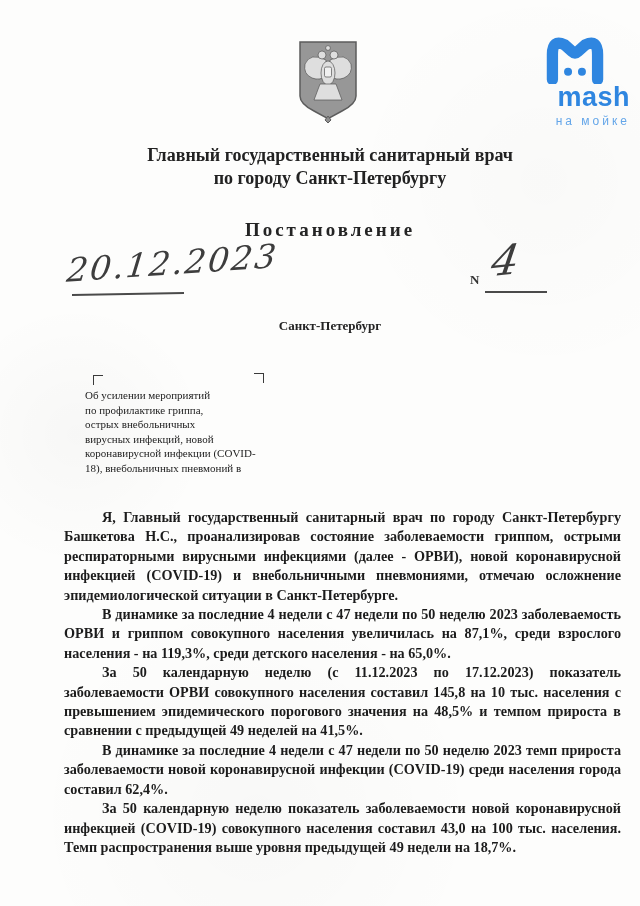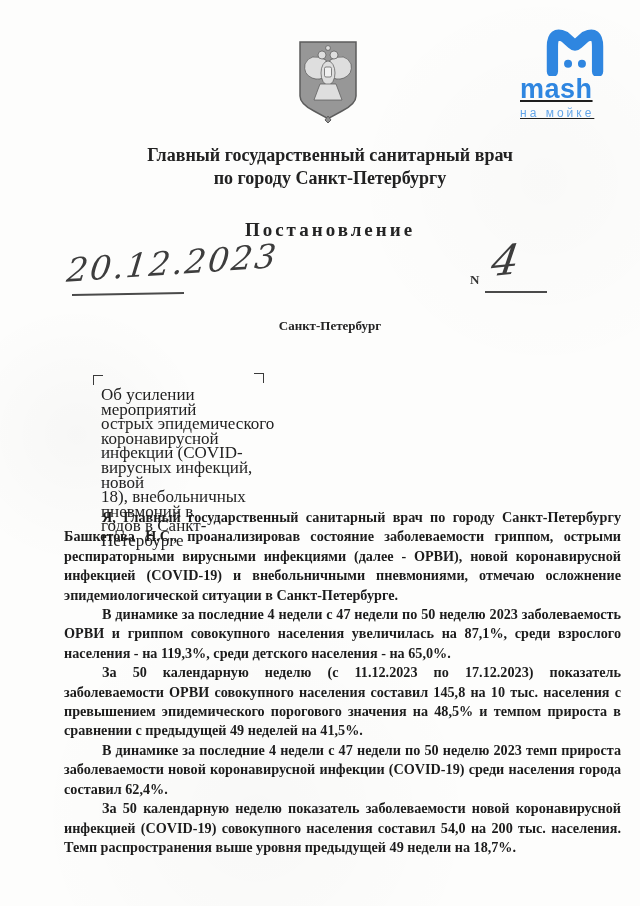--- a/index.html
+++ b/index.html
@@ -18,21 +18,21 @@
     background:
       radial-gradient(circle at 12% 48%, rgba(0,0,0,0.025), transparent 18%),
       radial-gradient(circle at 85% 20%, rgba(0,0,0,0.015), transparent 22%),
       radial-gradient(circle at 40% 90%, rgba(0,0,0,0.02), transparent 25%);
   }
 
   
   .emblem{position:absolute;left:296px;top:40px;width:64px;height:84px;}
 
   
-  .mash{position:absolute;left:520px;top:22px;width:110px;text-align:left;text-decoration:underline;}
+  .mash{position:absolute;left:520px;top:30px;width:110px;text-align:right;}
   .mash-icon{display:block;margin:0 auto;width:66px;height:54px;}
   .mash-word{
     font-family:"Liberation Sans", sans-serif;
     font-weight:bold;font-size:27px;line-height:26px;letter-spacing:0.5px;
   }
   .mash-tag{
     font-family:"Liberation Sans", sans-serif;
     font-size:12px;letter-spacing:3px;margin-top:4px;
   }
 
@@ -76,22 +76,22 @@
   .city{
     position:absolute;left:0;top:318px;width:660px;
     text-align:center;font-weight:bold;font-size:13px;color:#242424;
   }
 
   
   .corner{position:absolute;width:9px;height:9px;}
   .corner-left{left:93px;top:375px;border-left:1.5px solid #3a3a3a;border-top:1.5px solid #3a3a3a;}
   .corner-right{left:254px;top:373px;border-right:1.5px solid #3a3a3a;border-top:1.5px solid #3a3a3a;}
   .subject{
-    position:absolute;left:101px;top:388px;width:185px;
-    font-size:17px;line-height:14.6px;color:#222;
+    position:absolute;left:85px;top:388px;width:185px;
+    font-size:11px;line-height:14.6px;color:#222;
   }
 
   
   .body{
     position:absolute;left:64px;top:508px;width:557px;
     font-size:14.2px;line-height:19.4px;text-align:justify;color:#1c1c1c;
   }
   .body p{margin:0;text-indent:38px;font-weight:bold;}
 </style>
 </head>
@@ -138,28 +138,28 @@
   <div class="num-label">N</div>
   <div class="hw-num">4</div>
   <div class="num-underline"></div>
 
   <div class="city">Санкт-Петербург</div>
 
   <span class="corner corner-left"></span>
   <span class="corner corner-right"></span>
   <div class="subject">
     <div>Об усилении мероприятий</div>
-    <div>острых эпидемического</div>
+    <div>по профилактике гриппа,</div>
+    <div>острых внебольничных</div>
+    <div>вирусных инфекций, новой</div>
     <div>коронавирусной инфекции (COVID-</div>
-    <div>вирусных инфекций, новой</div>
     <div>18), внебольничных пневмоний в</div>
-    <div>годов в Санкт-Петербурге</div>
   </div>
 
   <div class="body">
     <p>Я, Главный государственный санитарный врач по городу Санкт-Петербургу Башкетова Н.С., проанализировав состояние заболеваемости гриппом, острыми респираторными вирусными инфекциями (далее - ОРВИ), новой коронавирусной инфекцией (COVID-19) и внебольничными пневмониями, отмечаю осложнение эпидемиологической ситуации в Санкт-Петербурге.</p>
     <p>В динамике за последние 4 недели с 47 недели по 50 неделю 2023 заболеваемость ОРВИ и гриппом совокупного населения увеличилась на 87,1%, среди взрослого населения - на 119,3%, среди детского населения - на 65,0%.</p>
     <p>За 50 календарную неделю (с 11.12.2023 по 17.12.2023) показатель заболеваемости ОРВИ совокупного населения составил 145,8 на 10 тыс. населения с превышением эпидемического порогового значения на 48,5% и темпом прироста в сравнении с предыдущей 49 неделей на 41,5%.</p>
     <p>В динамике за последние 4 недели с 47 недели по 50 неделю 2023 темп прироста заболеваемости новой коронавирусной инфекции (COVID-19) среди населения города составил 62,4%.</p>
-    <p>За 50 календарную неделю показатель заболеваемости новой коронавирусной инфекцией (COVID-19) совокупного населения составил 54,0 на 200 тыс. населения. Темп распространения выше уровня предыдущей 49 недели на 18,7%.</p>
+    <p>За 50 календарную неделю показатель заболеваемости новой коронавирусной инфекцией (COVID-19) совокупного населения составил 43,0 на 100 тыс. населения. Темп распространения выше уровня предыдущей 49 недели на 18,7%.</p>
   </div>
 
 </div>
 
 </body></html>

